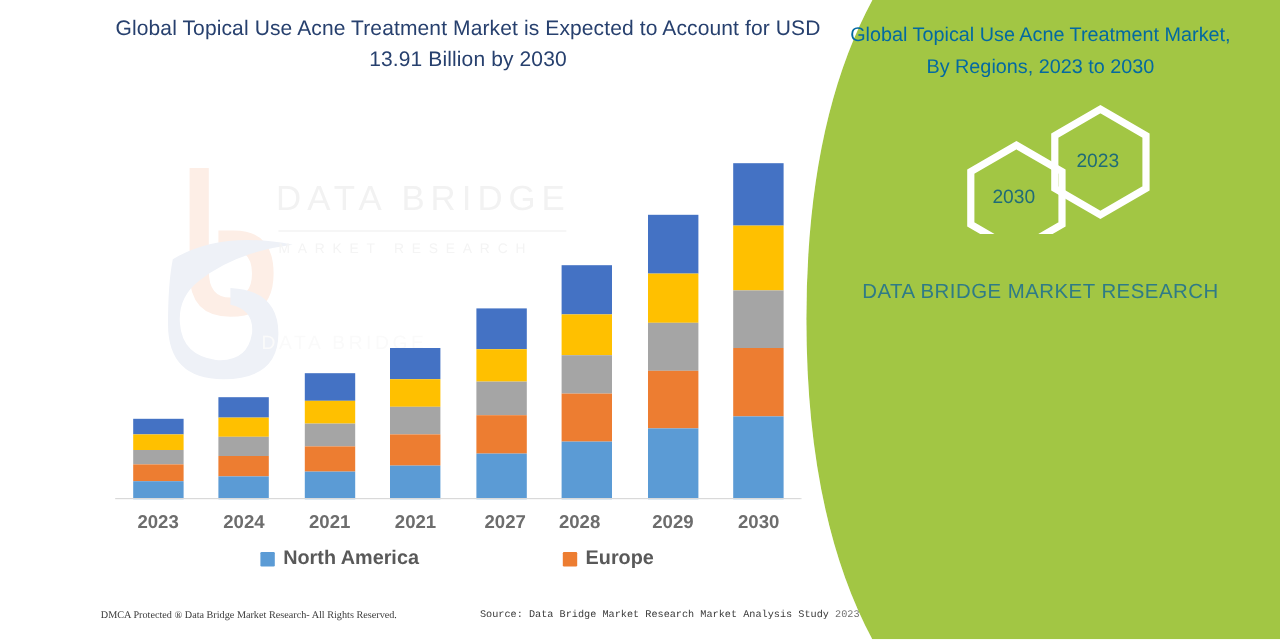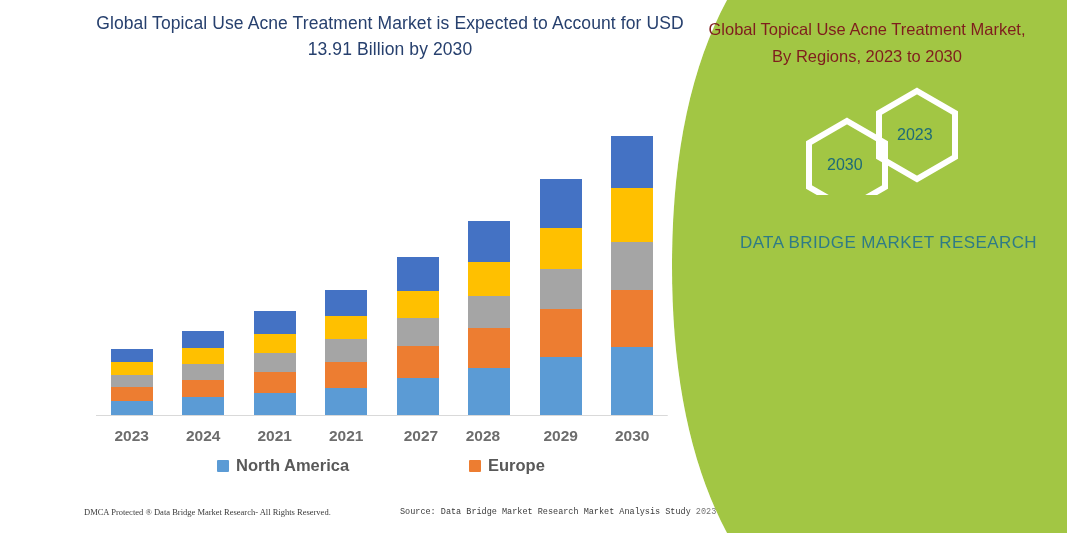--- a/index.html
+++ b/index.html
@@ -163,53 +163,63 @@
     position: absolute;
     inset: 0;
   }
   #right-title {
     position: absolute;
     left: 30px; top: 16px;
     width: 340px;
     text-align: center;
     font-size: 16.5px;
     line-height: 27px;
-    color: #7f1d1d;
+    color: #0369a1;
   }
   #hex-group {
     position: absolute;
     left: 70px; top: 85px;
     width: 280px; height: 110px;
   }
   .hex-label {
     position: absolute;
     font-size: 16px;
     color: #1f6b77;
     white-space: nowrap;
   }
   #brand-text {
     position: absolute;
     left: 30px; top: 228px;
     width: 340px;
-    text-align: right;
+    text-align: center;
     font-size: 17px;
     line-height: 30px;
     color: #2f7b86;
     letter-spacing: 0.4px;
   }
 </style>
 </head>
 <body>
 
 <div id="page">
 
   <div id="left-panel">
 
     <div id="chart-title">Global Topical Use Acne Treatment Market is Expected to Account for USD 13.91 Billion by 2030</div>
 
+    <div id="watermark">
+      <svg id="wm-mark" viewBox="0 0 110 190">
+        <path d="M18 10 L34 10 L34 96 Q34 118 52 118 Q70 118 70 98 Q70 78 52 78 L42 78 L42 62 L55 62 Q88 62 88 98 Q88 134 52 134 Q18 134 18 98 Z" fill="#fdeee6"></path>
+        <path d="M4 86 Q44 62 104 74 Q56 80 26 104 Q8 118 10 140 Q12 166 40 170 Q66 172 70 148 Q72 128 52 124 L52 110 Q92 112 92 148 Q92 186 46 186 Q0 186 0 140 Q0 106 4 86 Z" fill="#eef1f7"></path>
+      </svg>
+      <div id="wm-text-main">DATA BRIDGE</div>
+      <div id="wm-rule"></div>
+      <div id="wm-text-sub">MARKET RESEARCH</div>
+      <div id="wm-text-main2">DATA BRIDGE</div>
+    </div>
 
     <div id="plot-area">
         <div class="bar-col" style="left: 14.75px; height: 67.494px;">
           <div class="seg" style="background: rgb(91, 155, 213); height: 14.7017px;"></div>
           <div class="seg" style="background: rgb(237, 125, 49); height: 14.0334px;"></div>
           <div class="seg" style="background: rgb(165, 165, 165); height: 12.6969px;"></div>
           <div class="seg" style="background: rgb(255, 192, 0); height: 12.6969px;"></div>
           <div class="seg" style="background: rgb(68, 114, 196); height: 13.3652px;"></div>
         </div>
         <div class="bar-col" style="left: 86.25px; height: 85.537px;">

